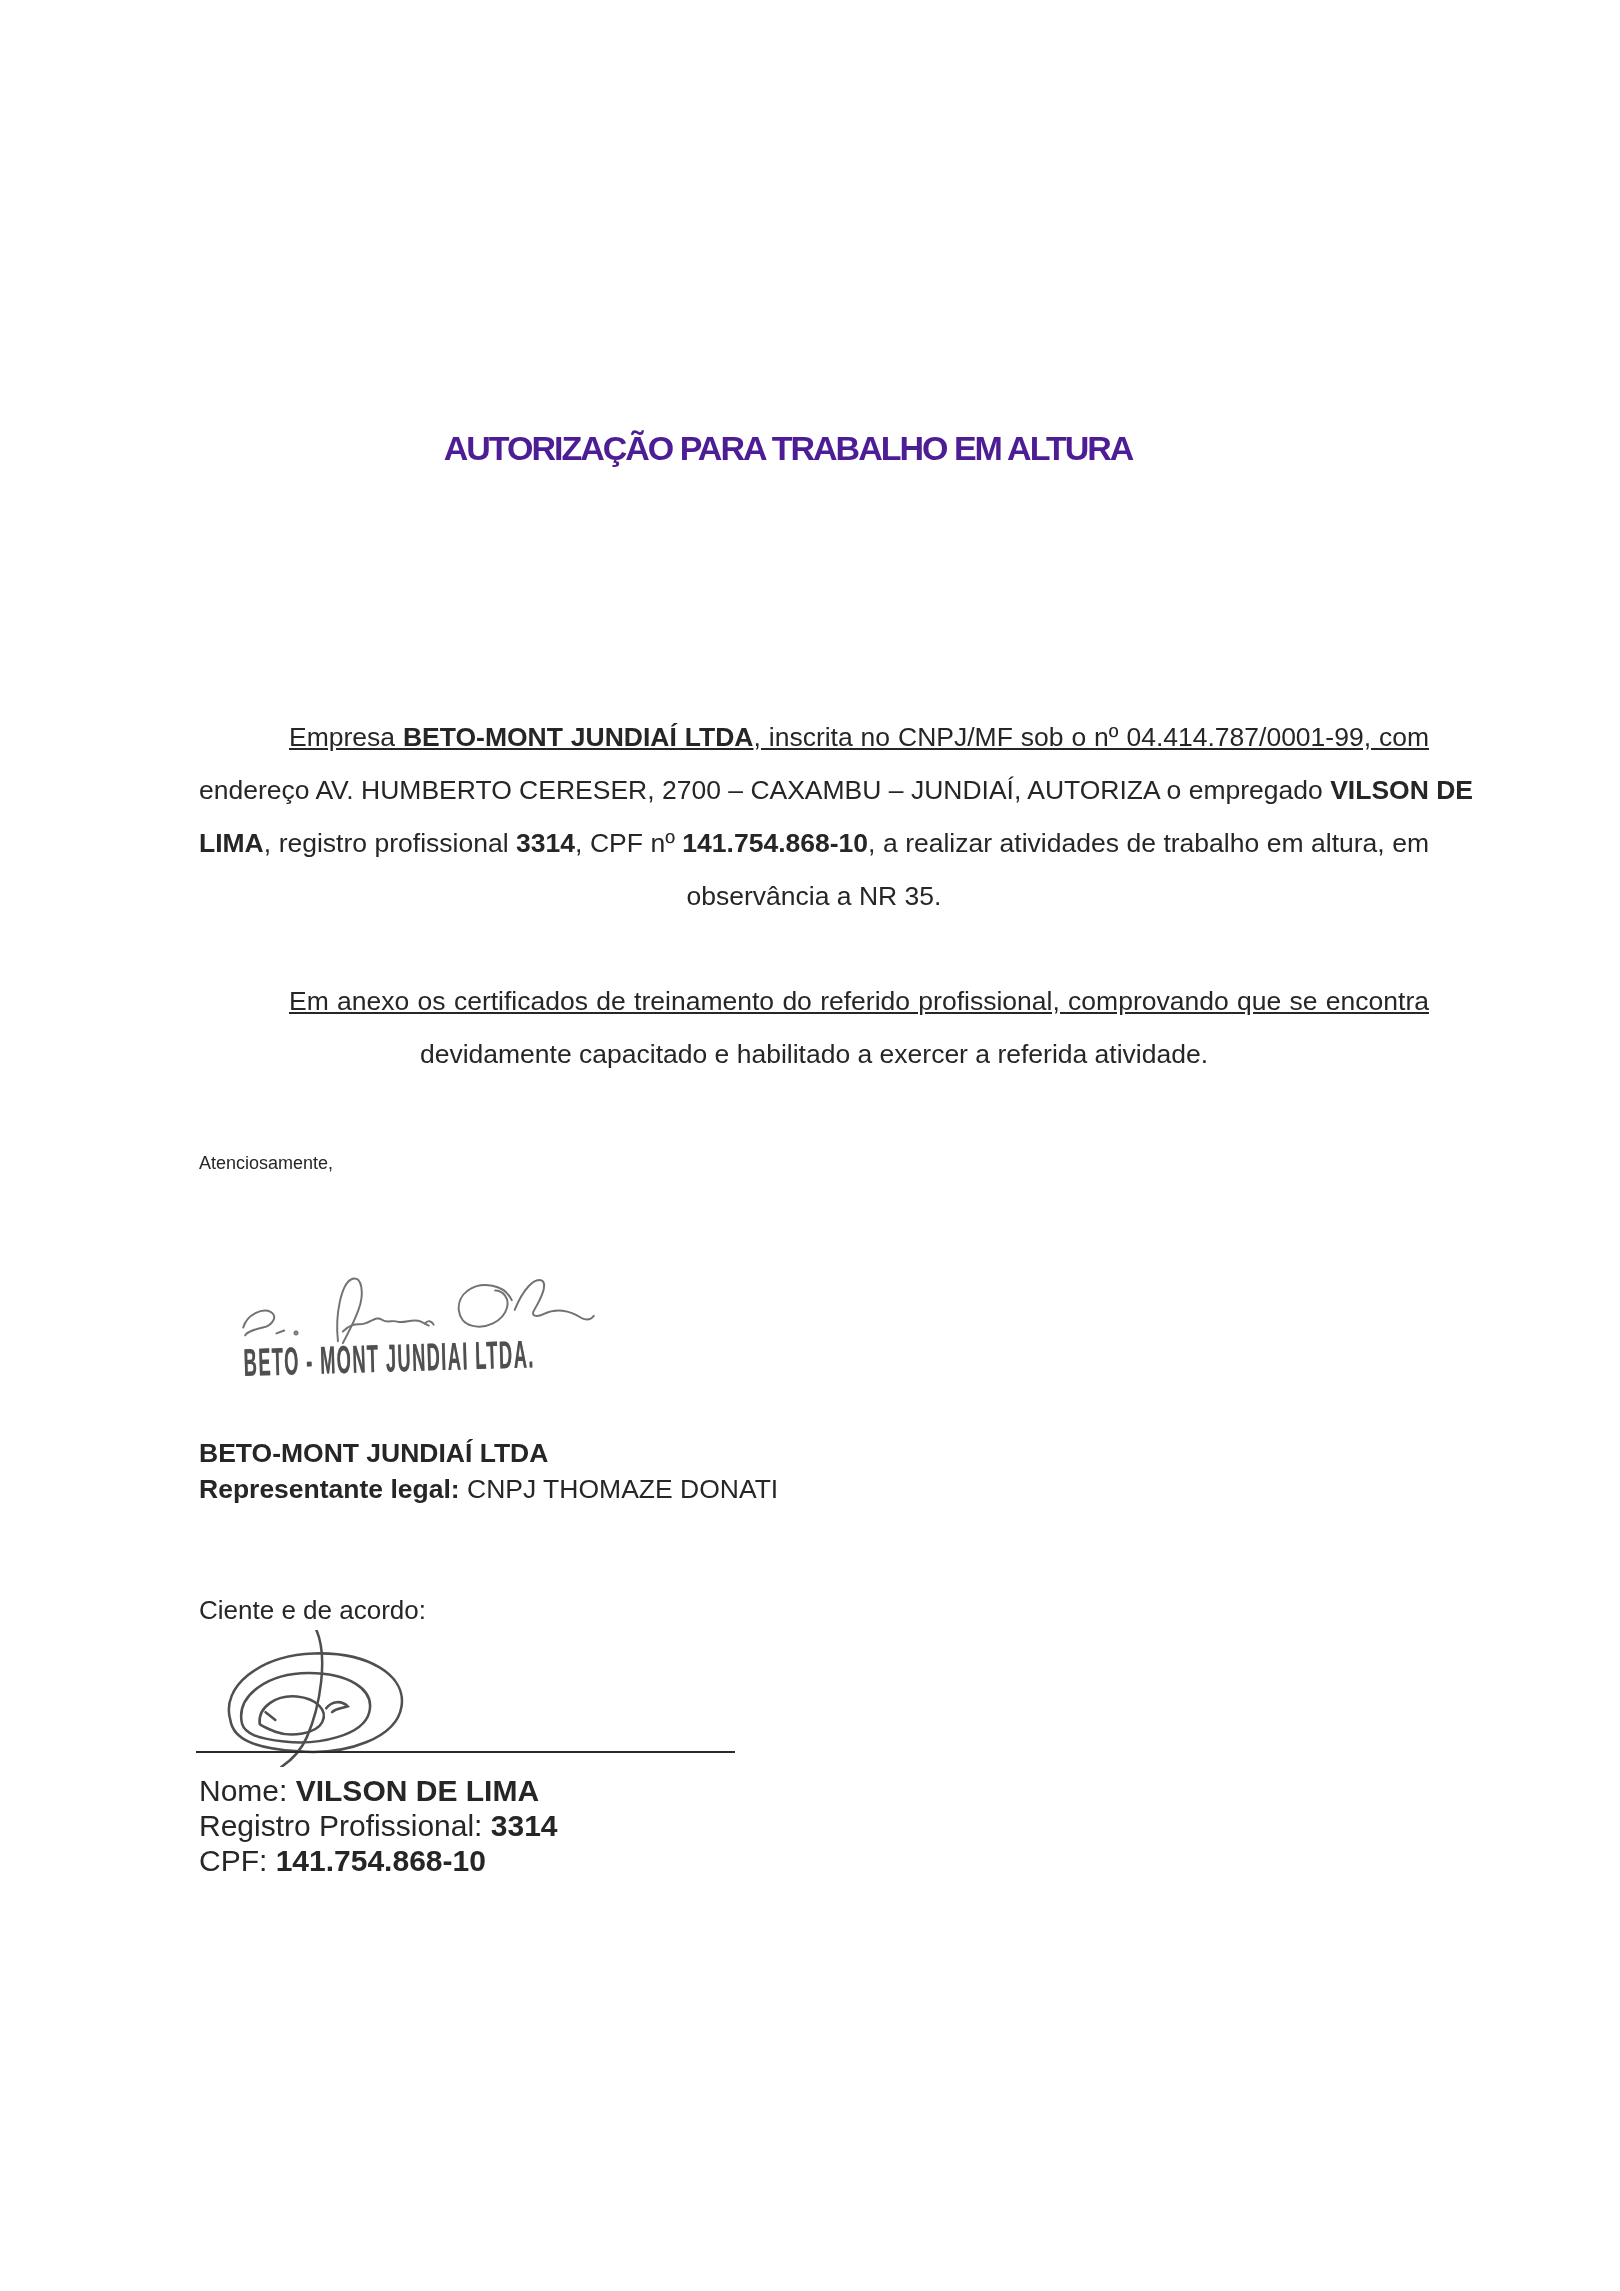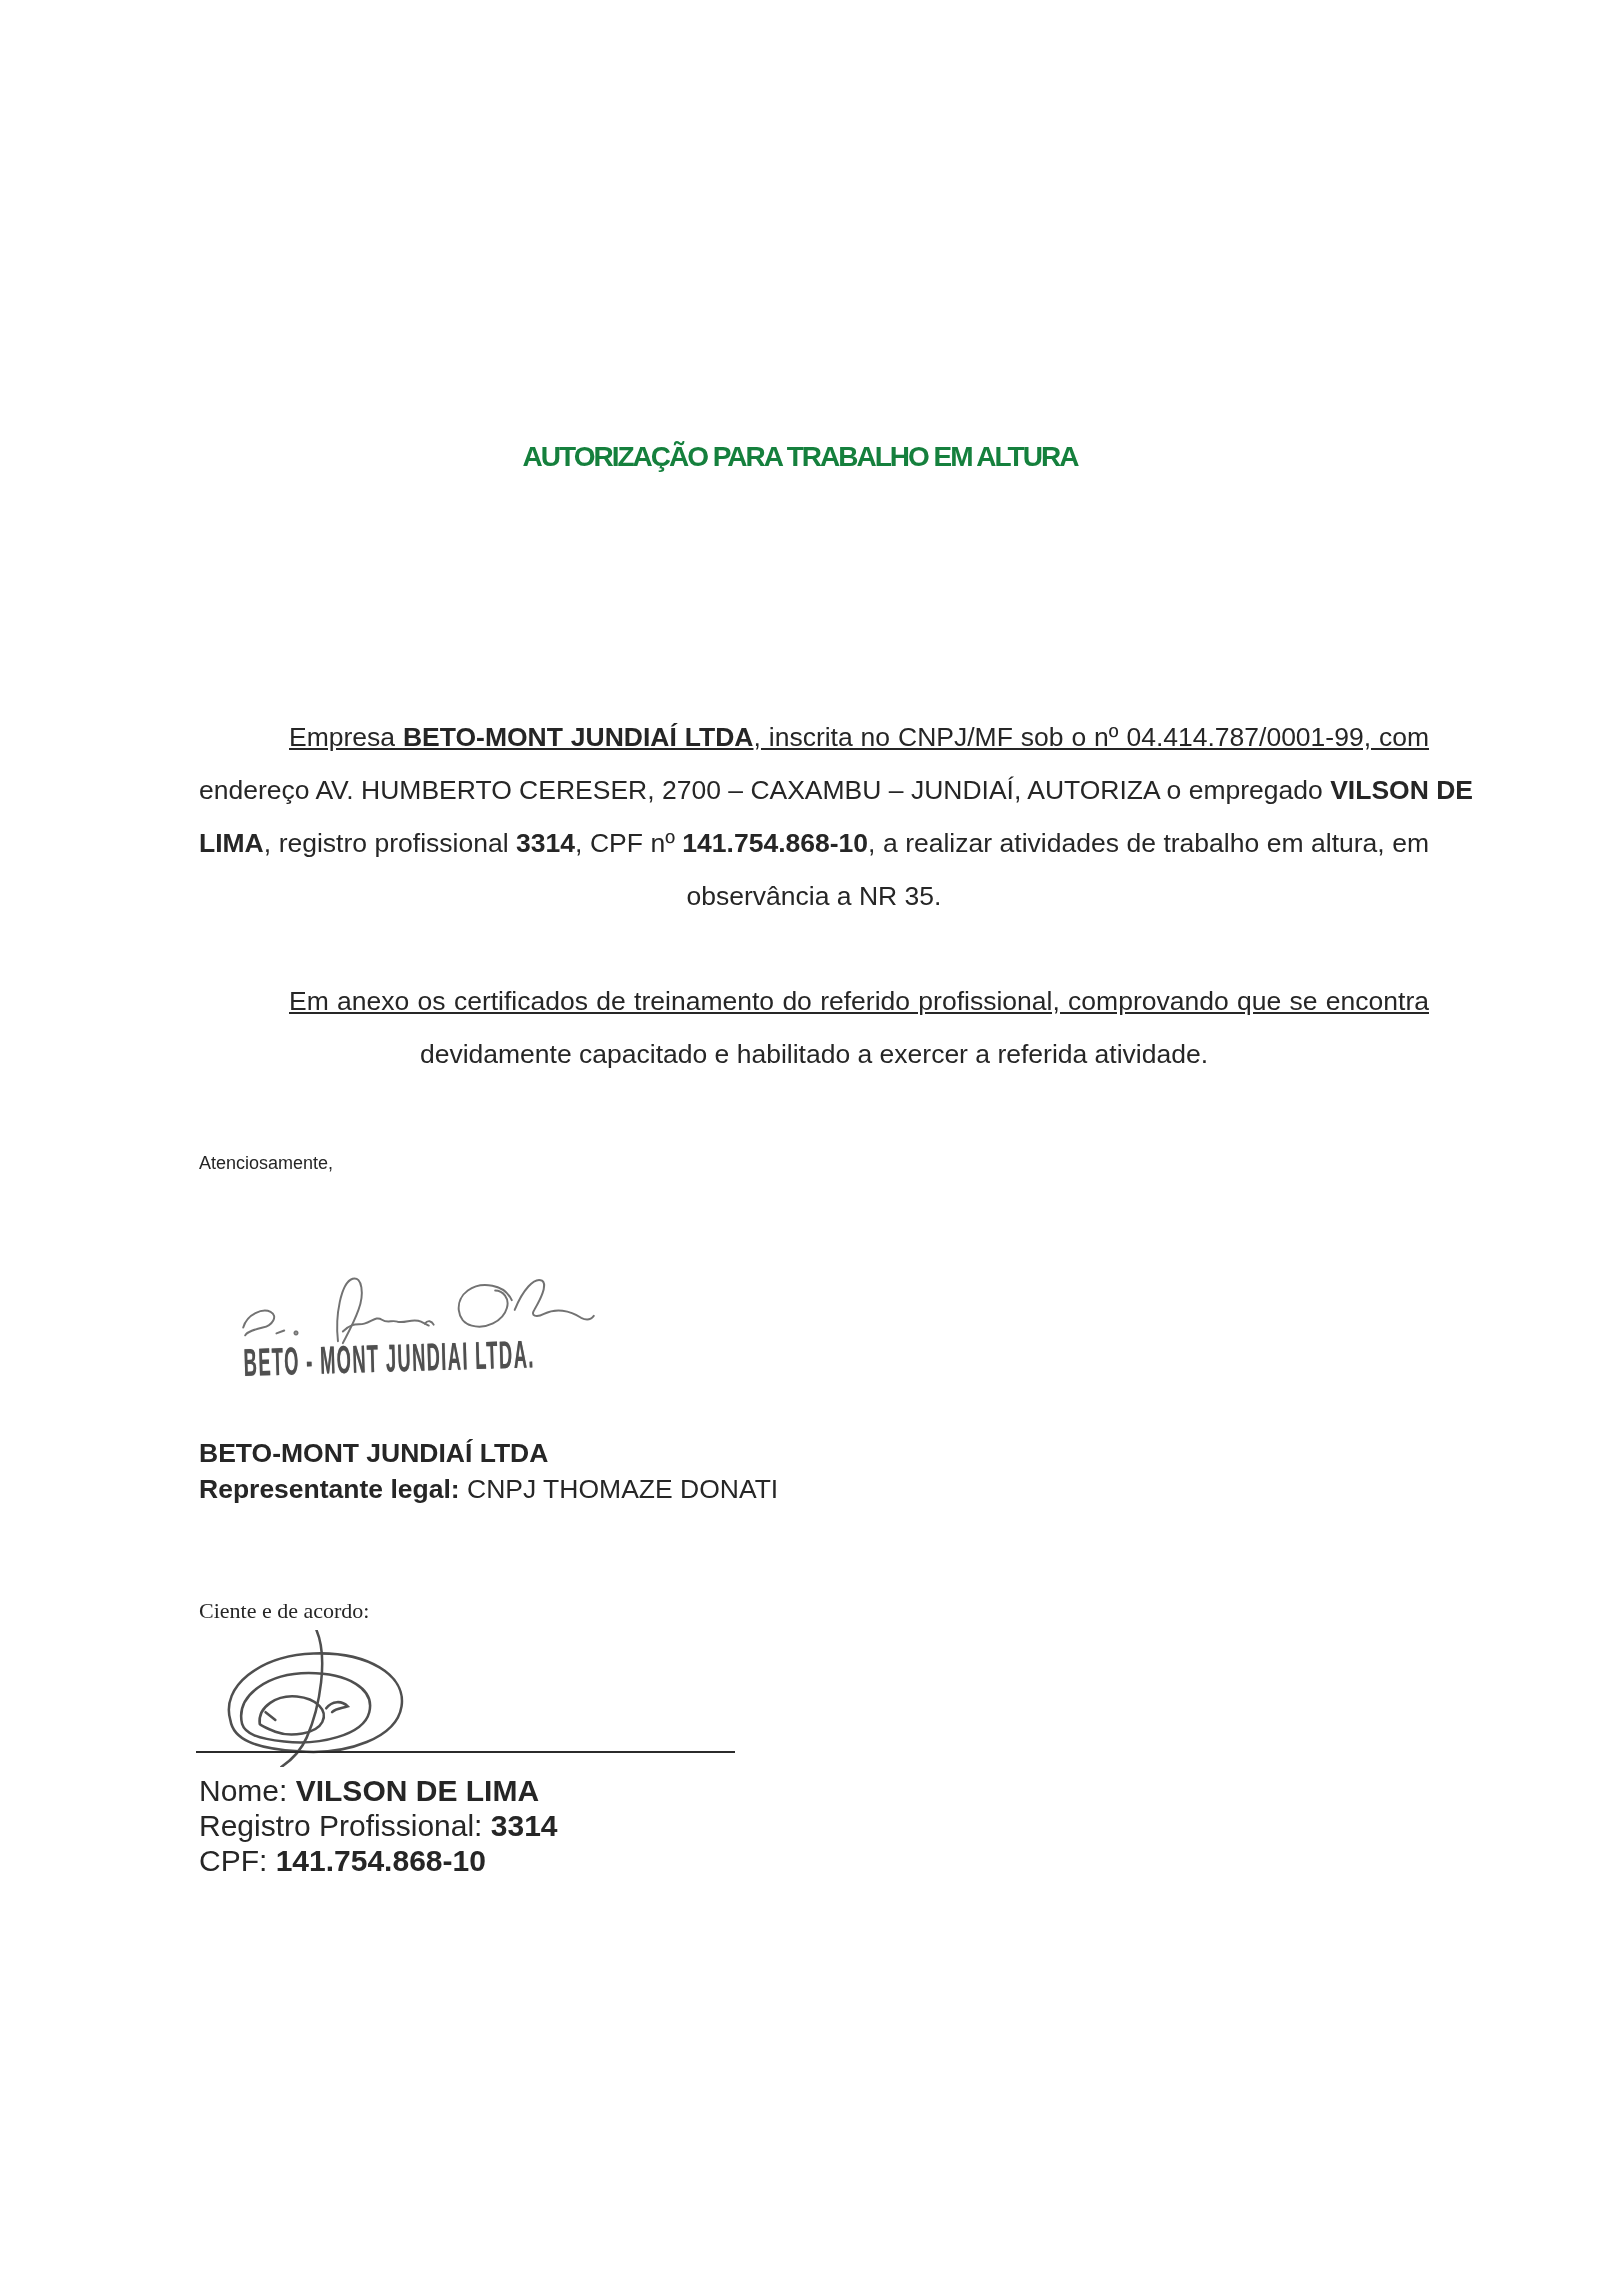--- a/index.html
+++ b/index.html
@@ -6,43 +6,43 @@
   .page{
     position:relative;
     width:1620px;height:2292px;
     background:#ffffff;
     font-family:"Liberation Sans","DejaVu Sans",sans-serif;
     color:#262626;
     overflow:hidden;
   }
   .title{
     position:absolute;top:429px;left:0;width:1576px;
-    margin:12px;text-align:center;
-    font-size:28px;font-weight:700;letter-spacing:-2px;
-    color:#15803d;
+    margin:0;text-align:center;
+    font-size:34px;font-weight:700;letter-spacing:-2px;
+    color:#4c1d95;
   }
   .block{position:absolute;left:199px;width:1230px;}
   .body-text .line{line-height:53px;font-size:26.5px;white-space:nowrap;text-align:center;}
   .jl{text-align:justify;text-align-last:justify;}
   .indent{padding-left:90px;text-decoration:underline;}
   .b{font-weight:700;}
   .p1{top:711px;}
   .p2{top:975px;}
   .closing{top:1137px;line-height:53px;font-size:18px;}
   .sig1{position:absolute;left:233px;top:1267px;}
   .stamp{position:absolute;left:243px;top:1341px;}
   .stamp-inner{
     display:inline-block;white-space:nowrap;
     transform:rotate(-1.7deg) scaleX(0.47);transform-origin:0 0;
     font-size:39px;font-weight:700;letter-spacing:2.9px;
     color:#4f4f4f;text-shadow:0 0 1px rgba(90,90,90,.55);
   }
   .company{top:1435px;}
   .company .line{line-height:36px;font-size:26.5px;white-space:nowrap;}
-  .ack{top:1591px;line-height:39px;font-size:22px;font-family:Liberation Serif, serif;}
+  .ack{top:1591px;line-height:39px;font-size:26px;}
   .sig2{position:absolute;left:201px;top:1630px;}
   .sig-line{position:absolute;left:196px;top:1751px;width:539px;height:2px;background:#2b2b2b;}
   .employee{top:1773px;}
   .employee .line{line-height:35px;font-size:30px;white-space:nowrap;}
 </style>
 </head>
 <body>
 
 <div class="page">
 

